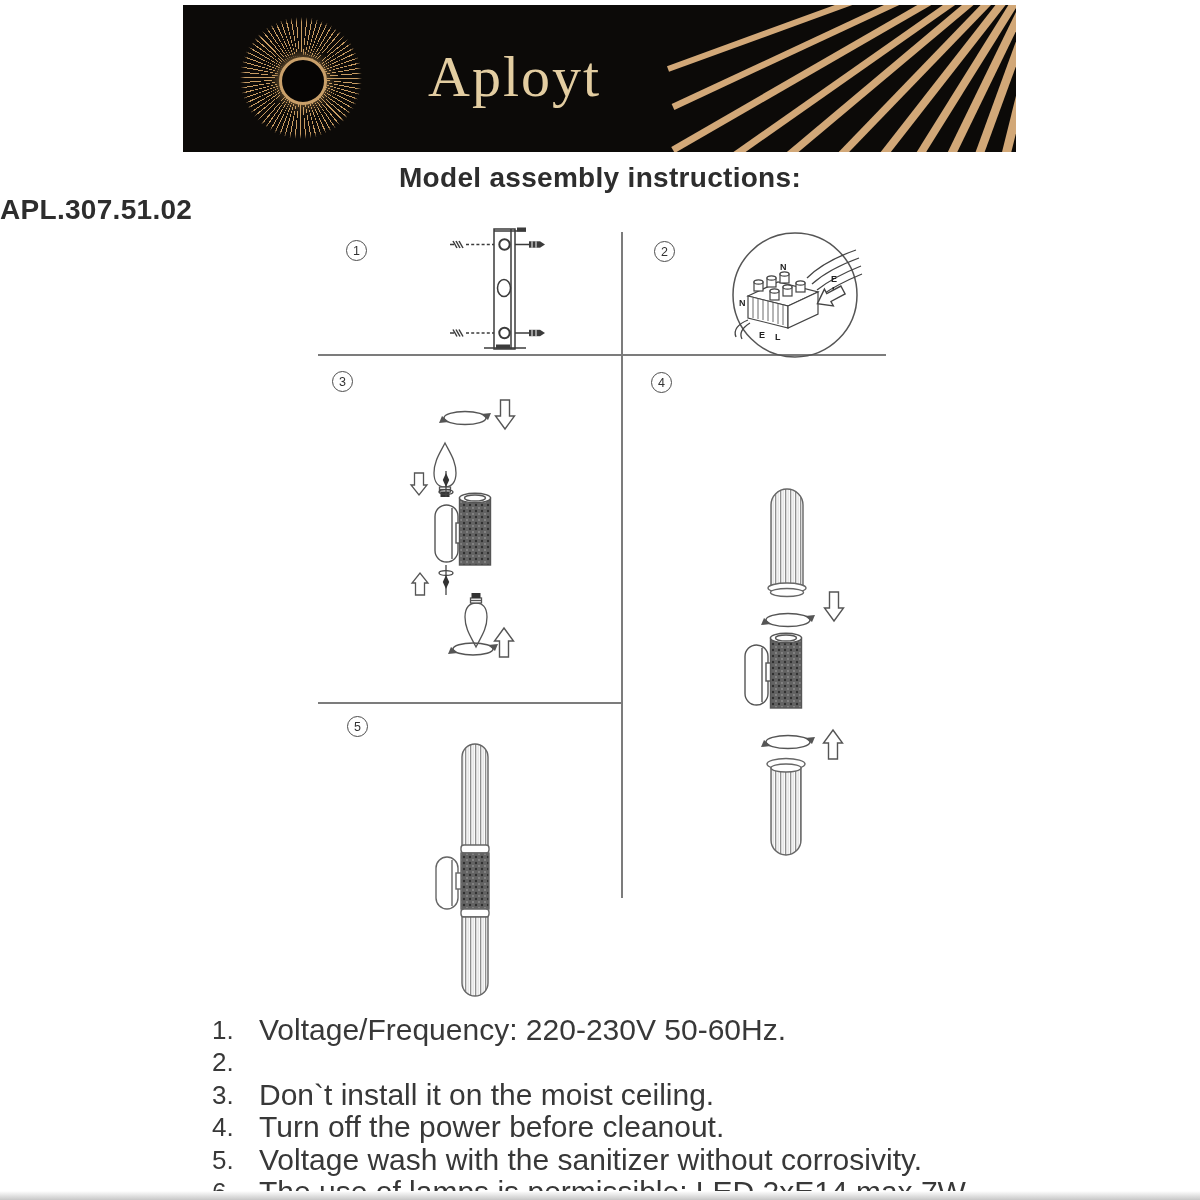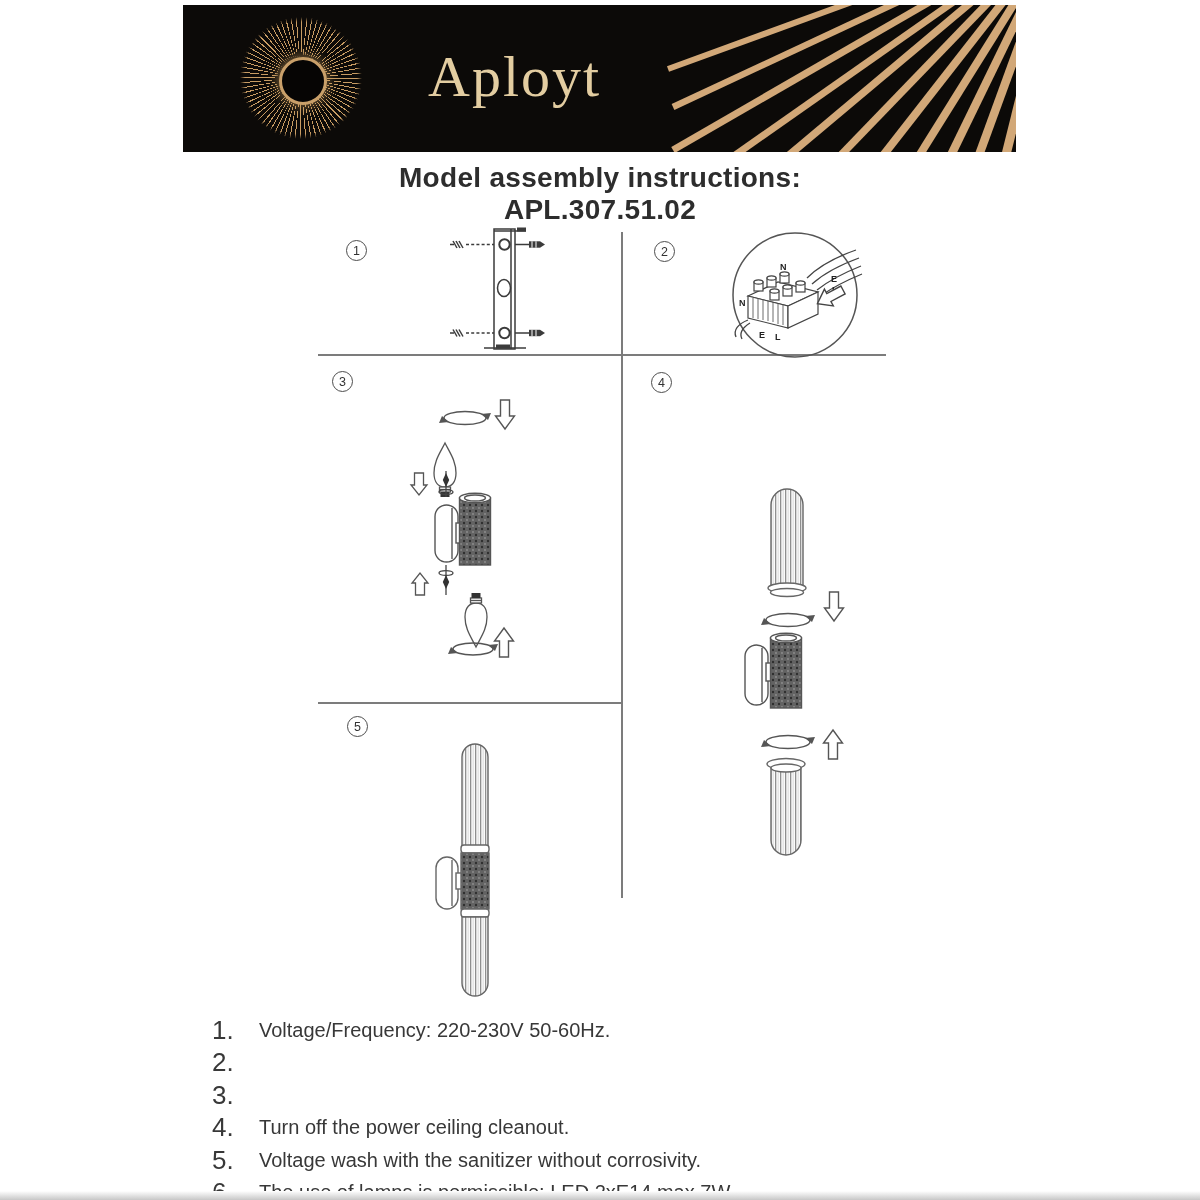--- a/index.html
+++ b/index.html
@@ -14,21 +14,21 @@
          mask:radial-gradient(circle,transparent 0 21px,#000 26px 56px,transparent 61px);}
   .burst-center{position:absolute;left:96px;top:52px;width:42px;height:42px;border-radius:50%;
                 background:#060504;border:3px solid #c9a06a;box-shadow:0 0 12px 2px rgba(205,160,95,.55);}
   .brand{position:absolute;left:208px;top:38px;font-family:"Liberation Serif",serif;
          font-size:58px;letter-spacing:2px;color:#e3cda1;font-weight:400;margin-left:37px;}
   .rays{position:absolute;right:0;top:0;width:560px;height:147px;}
 
   
   .title1{position:absolute;left:0;top:162px;width:1200px;text-align:center;
           font-size:28px;font-weight:600;color:#2d2d2d;letter-spacing:.3px;}
-  .title2{position:absolute;left:0;top:194px;width:1200px;text-align:center;
+  .title2{position:absolute;left:0;top:194px;width:1200px;
           font-size:28px;font-weight:600;color:#2d2d2d;letter-spacing:.3px;}
 
   
   .divider{position:absolute;background:#7c7c7c;}
   .v-div{left:621px;top:232px;width:2px;height:666px;}
   .h-div-top{left:318px;top:354px;width:568px;height:2px;}
   .h-div-left{left:318px;top:702px;width:305px;height:2px;}
 
   
   .step-badge{position:absolute;width:19px;height:19px;border:1.5px solid #4d4d4d;border-radius:50%;
@@ -39,21 +39,21 @@
 
   .diagram{position:absolute;}
   .d1{left:440px;top:224px;} .d2{left:725px;top:228px;} .d3{left:390px;top:395px;}
   .d4{left:735px;top:480px;} .d5{left:420px;top:735px;}
   .svg-label{font-family:"Liberation Sans",sans-serif;font-size:9px;font-weight:bold;fill:#222;}
 
   
   .instructions{position:absolute;left:212px;top:1014px;width:780px;margin:0;padding:0;list-style:none;}
   .instructions li{display:flex;line-height:32.4px;}
   .li-num{width:47px;font-size:26px;font-weight:500;color:#383838;flex:none;}
-  .li-txt{font-size:20px;font-weight:500;color:#383838;white-space:nowrap;}
+  .li-txt{font-size:30px;font-weight:500;color:#383838;white-space:nowrap;}
 
   .bottom-edge{position:absolute;left:0;top:1191px;width:1200px;height:9px;
                background:linear-gradient(#ffffff,#c7c7c7);}
 </style>
 </head>
 <body>
 
 <div class="page">
 
   <header class="banner">
@@ -319,24 +319,25 @@
   <ol class="instructions">
     <li>
       <span class="li-num">1.</span>
       <span class="li-txt">Voltage/Frequency: 220-230V 50-60Hz.</span>
     </li>
     <li>
       <span class="li-num">2.</span>
     </li>
     <li>
       <span class="li-num">3.</span>
+      <span class="li-txt">Don`t install it on the moist ceiling.</span>
     </li>
     <li>
       <span class="li-num">4.</span>
-      <span class="li-txt">Turn off the power ceiling cleanout.</span>
+      <span class="li-txt">Turn off the power before cleanout.</span>
     </li>
     <li>
       <span class="li-num">5.</span>
       <span class="li-txt">Voltage wash with the sanitizer without corrosivity.</span>
     </li>
     <li>
       <span class="li-num">6.</span>
       <span class="li-txt">The use of lamps is permissible: LED 2xE14 max 7W.</span>
     </li>
   </ol>

